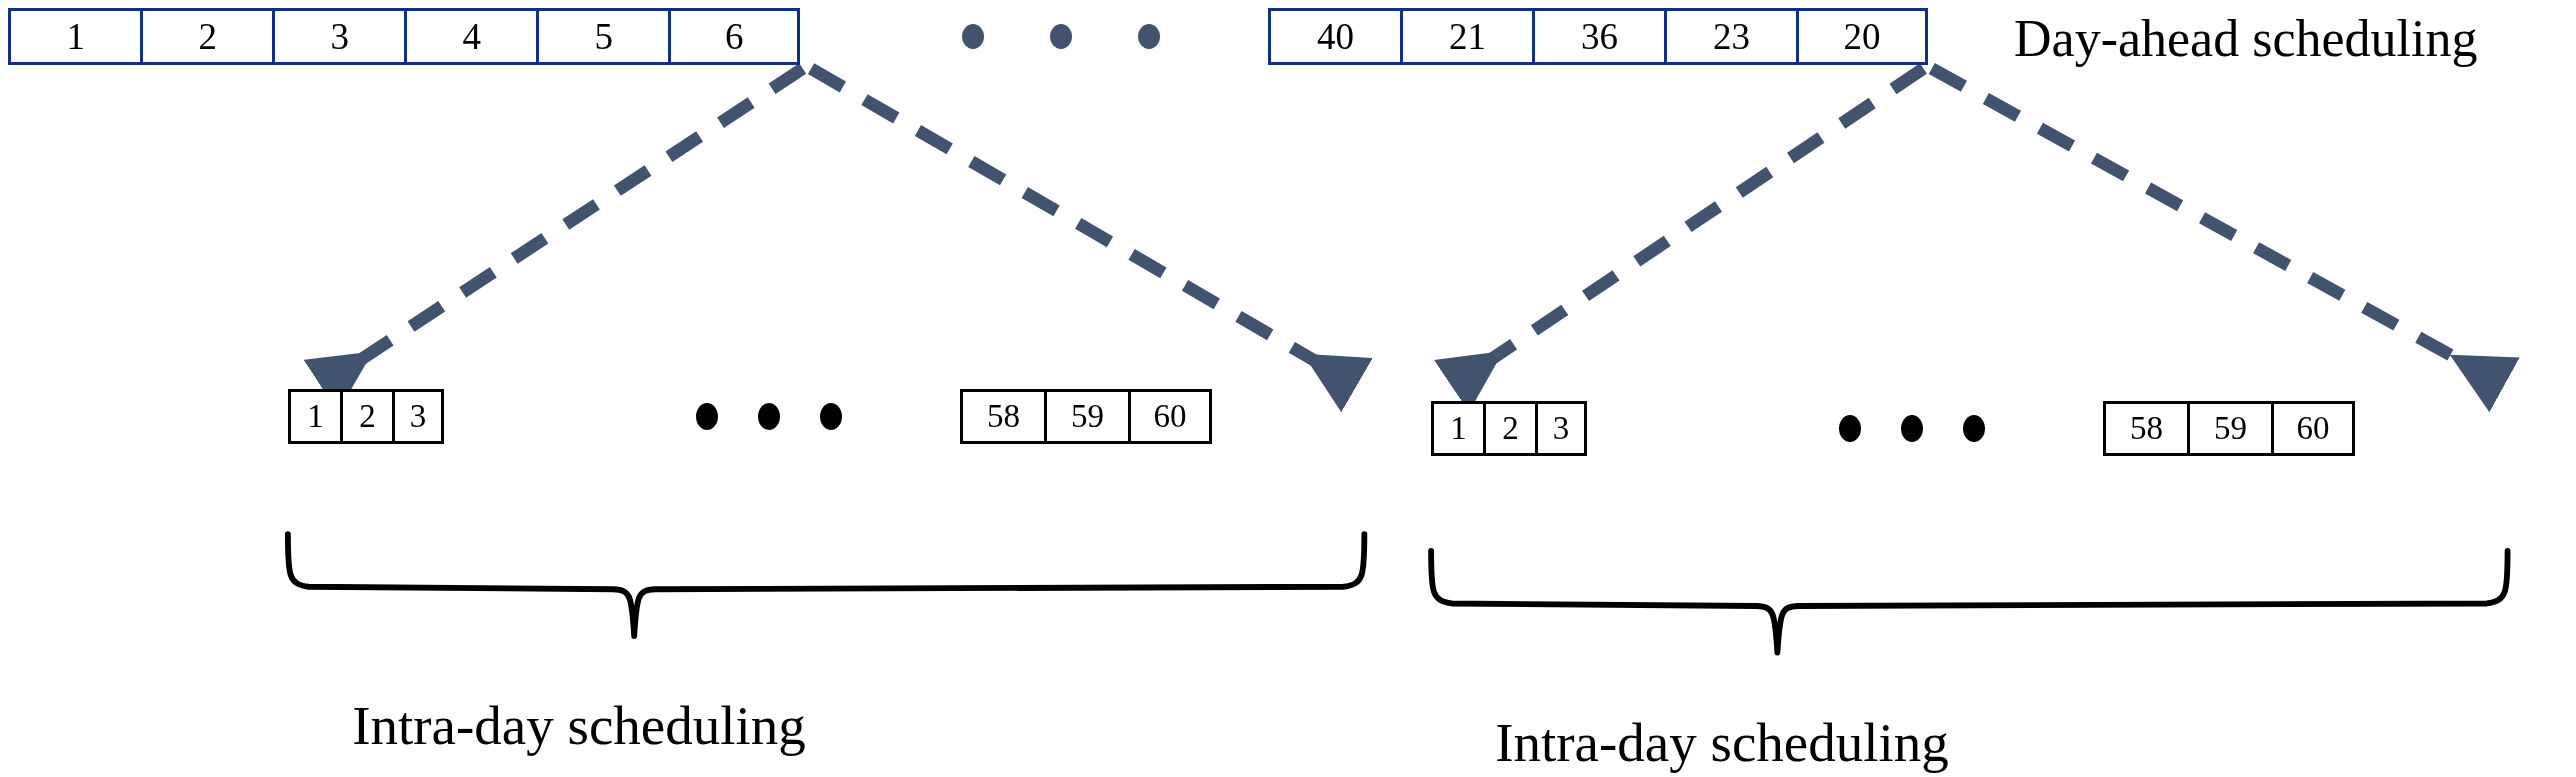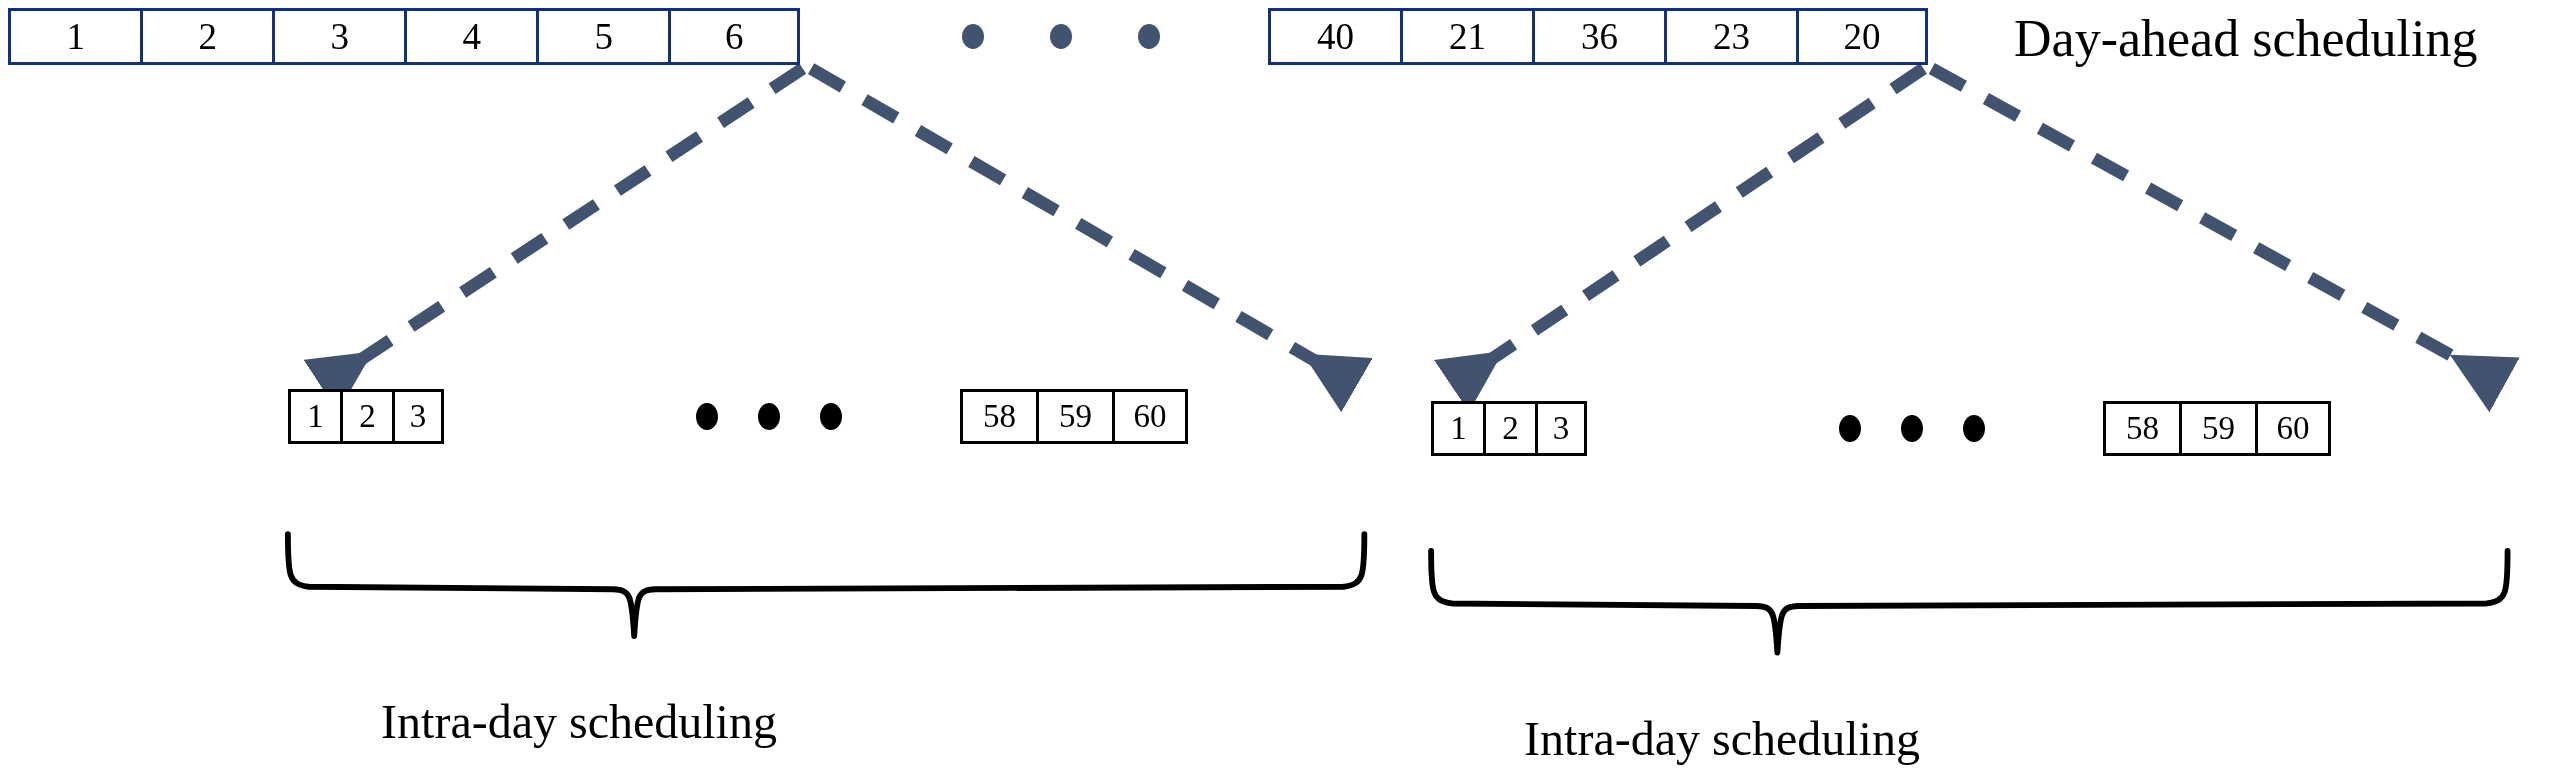--- a/index.html
+++ b/index.html
@@ -58,21 +58,21 @@
     height: 55px;
     border: 3.3px solid #000000;
     border-right-width: 0;
     font-size: 33px;
     color: #000000;
     line-height: 1;
   }
   .intra-row .slot:last-child {
     border-right-width: 3.3px;
   }
-  .intra-row.wide .slot { width: 76px; }
+  .intra-row.wide .slot { width: 84px; }
 
   
   .dots {
     position: absolute;
     display: flex;
     align-items: center;
   }
   .dot {
     border-radius: 50%;
   }
@@ -93,21 +93,21 @@
   .label {
     position: absolute;
     color: #000000;
     white-space: nowrap;
     line-height: 1;
   }
   .label-day {
     font-size: 52px;
   }
   .label-intra {
-    font-size: 48px;
+    font-size: 55px;
   }
 </style>
 </head>
 <body>
 
 <div id="stage">
 
   <svg id="vector-layer" viewBox="0 0 3087 932" xmlns="http://www.w3.org/2000/svg">
 
     <defs>

